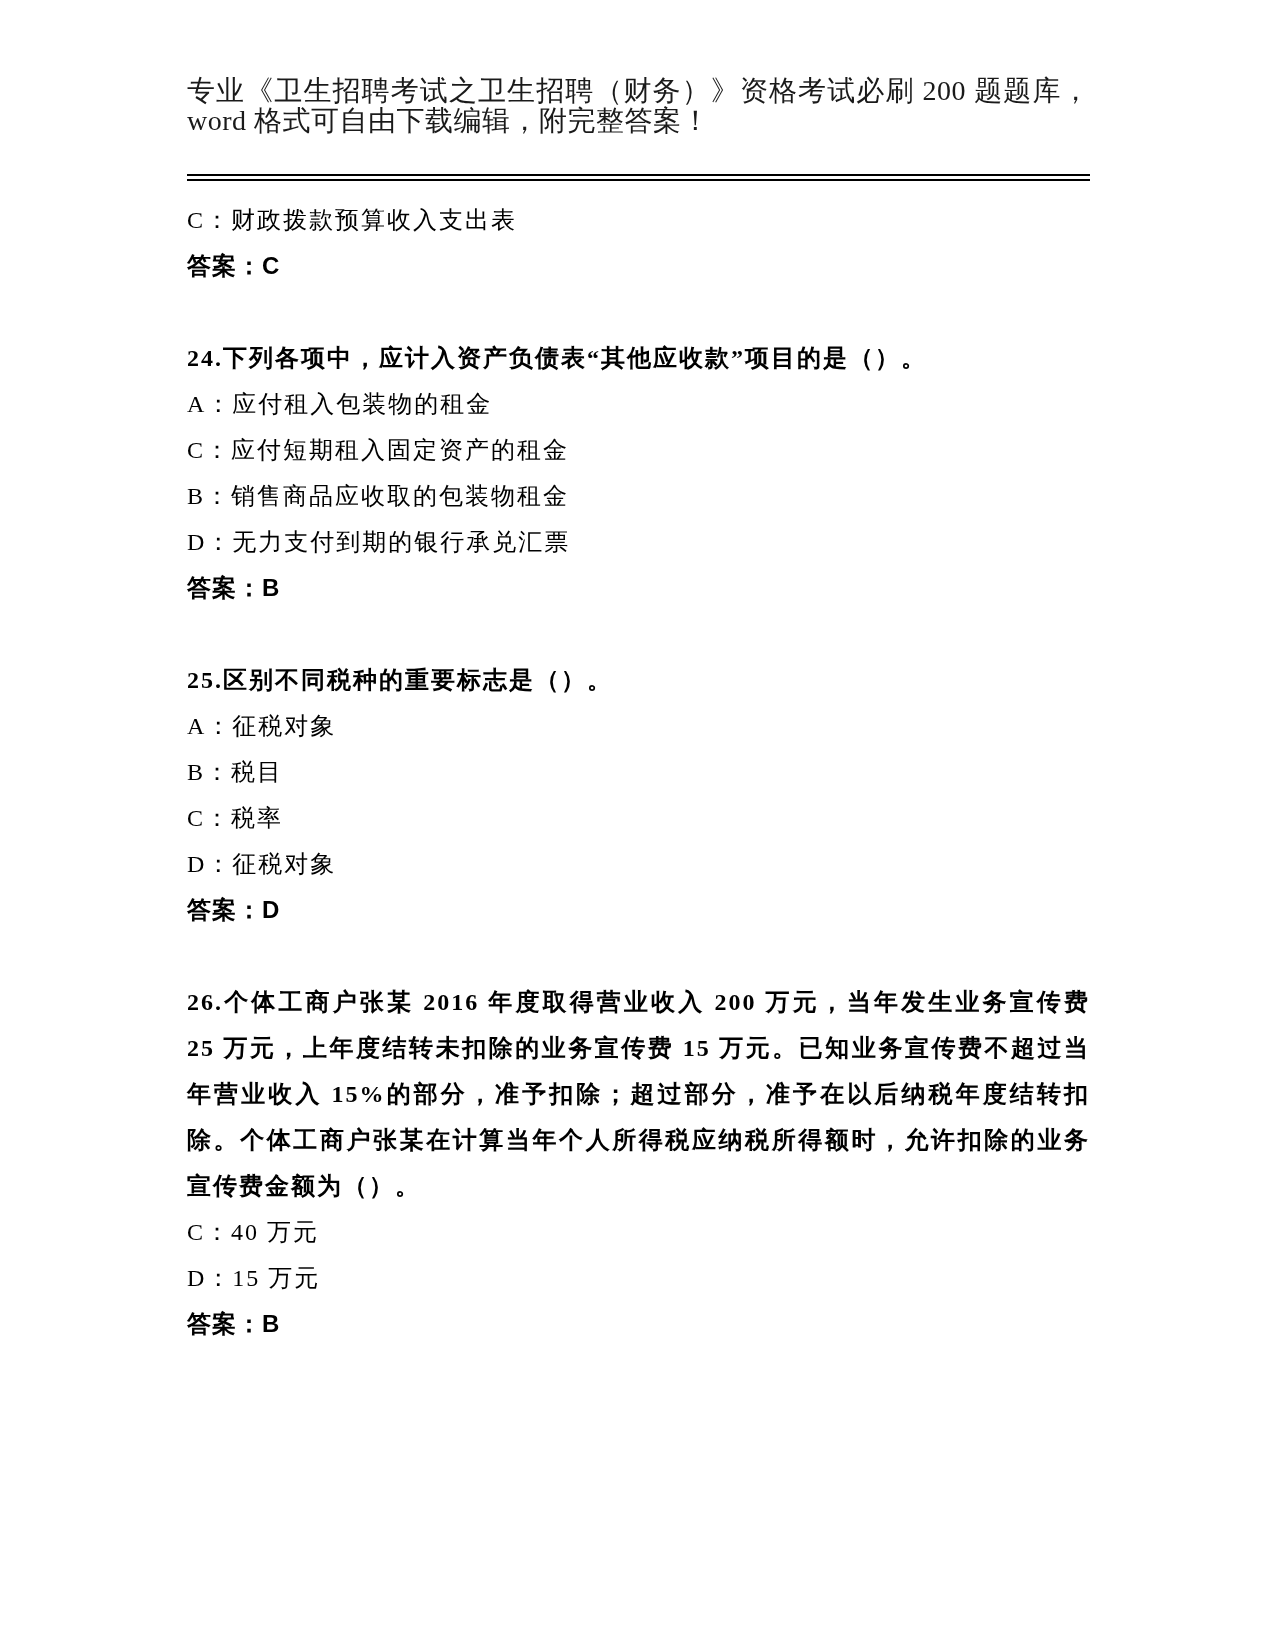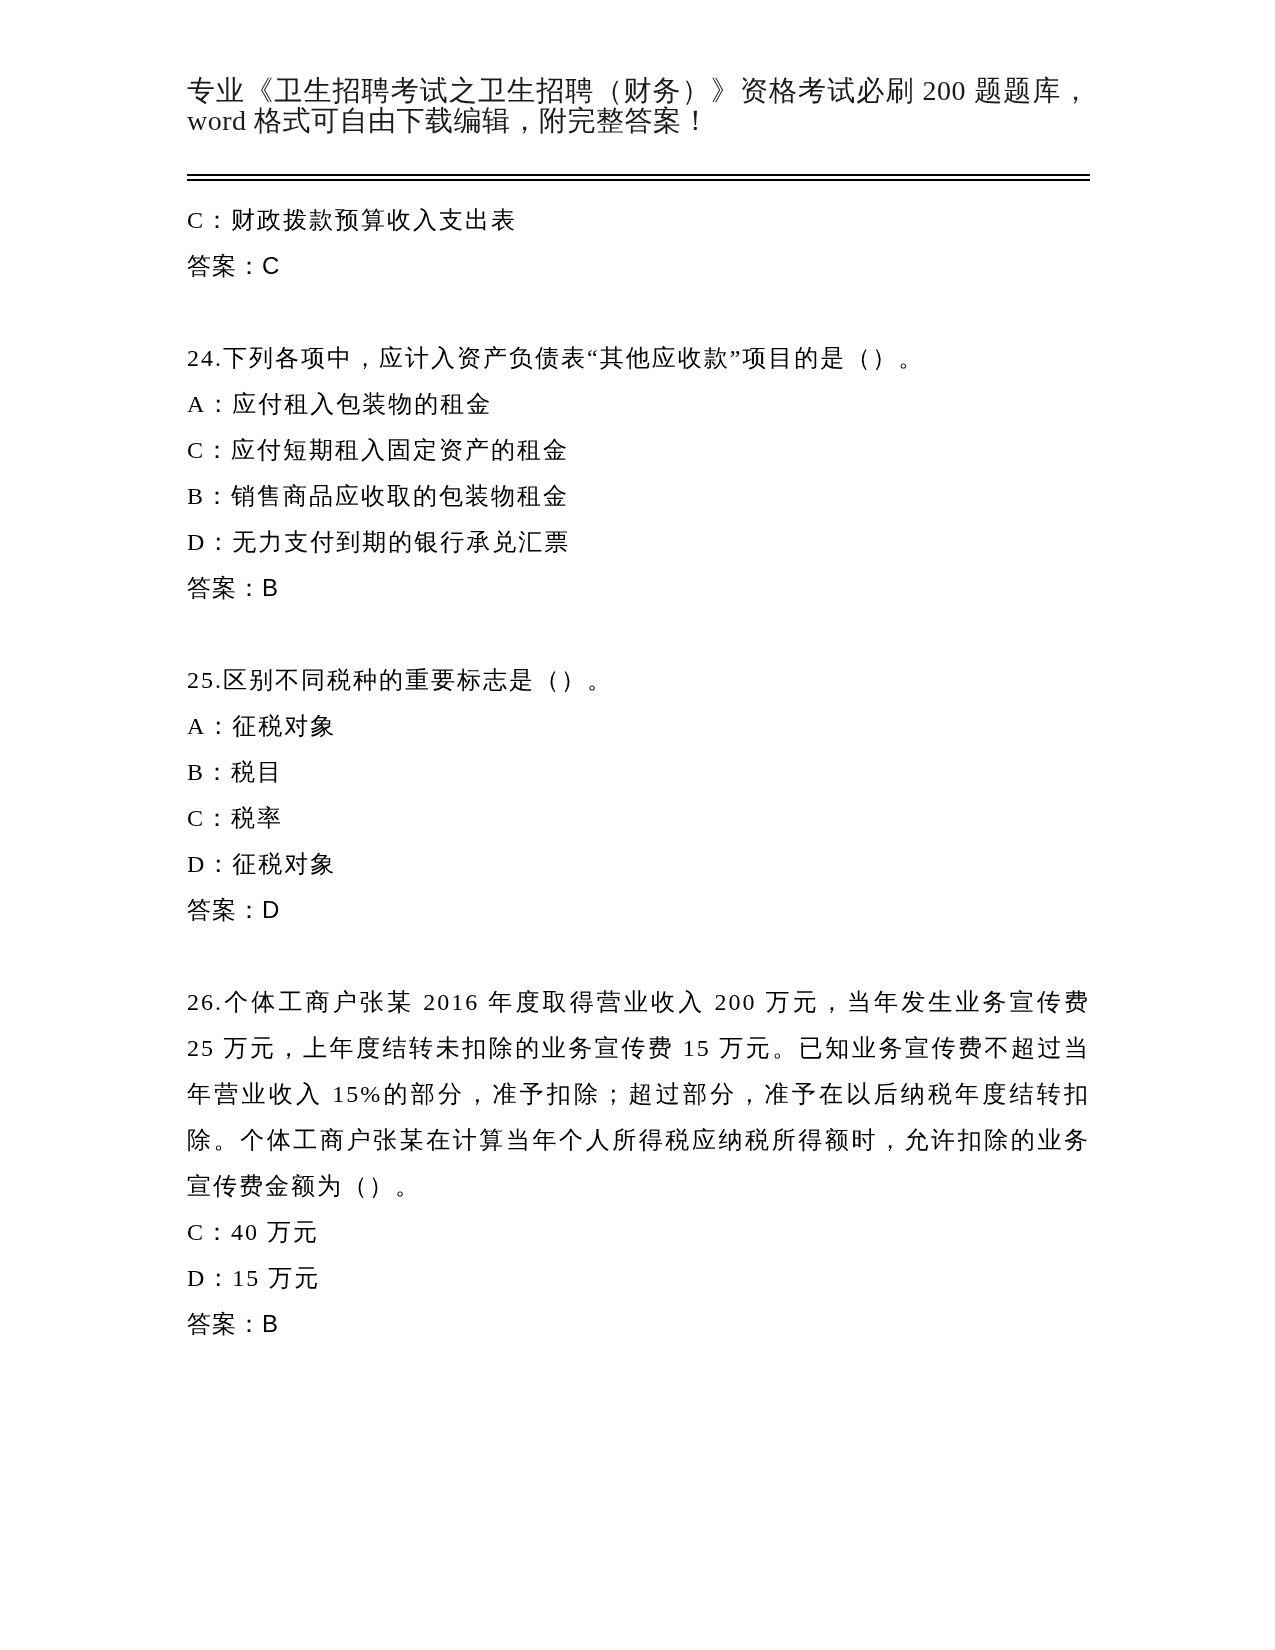--- a/index.html
+++ b/index.html
@@ -39,24 +39,25 @@
   }
   .block + .block {
     margin-top: 46px;
   }
   .line {
     margin: 0;
     padding: 0;
   }
   .qtext {
     text-align: justify;
+    font-weight: bold;
   }
   .answer {
     font-family: "Liberation Sans", "DejaVu Sans", sans-serif;
-    font-weight: 400;
+    font-weight: 700;
     letter-spacing: 1px;
   }
 </style>
 </head>
 <body>
 
 <div class="page">
 
   <div class="doc-header">专业《卫生招聘考试之卫生招聘（财务）》资格考试必刷 200 题题库，word 格式可自由下载编辑，附完整答案！</div>
 

